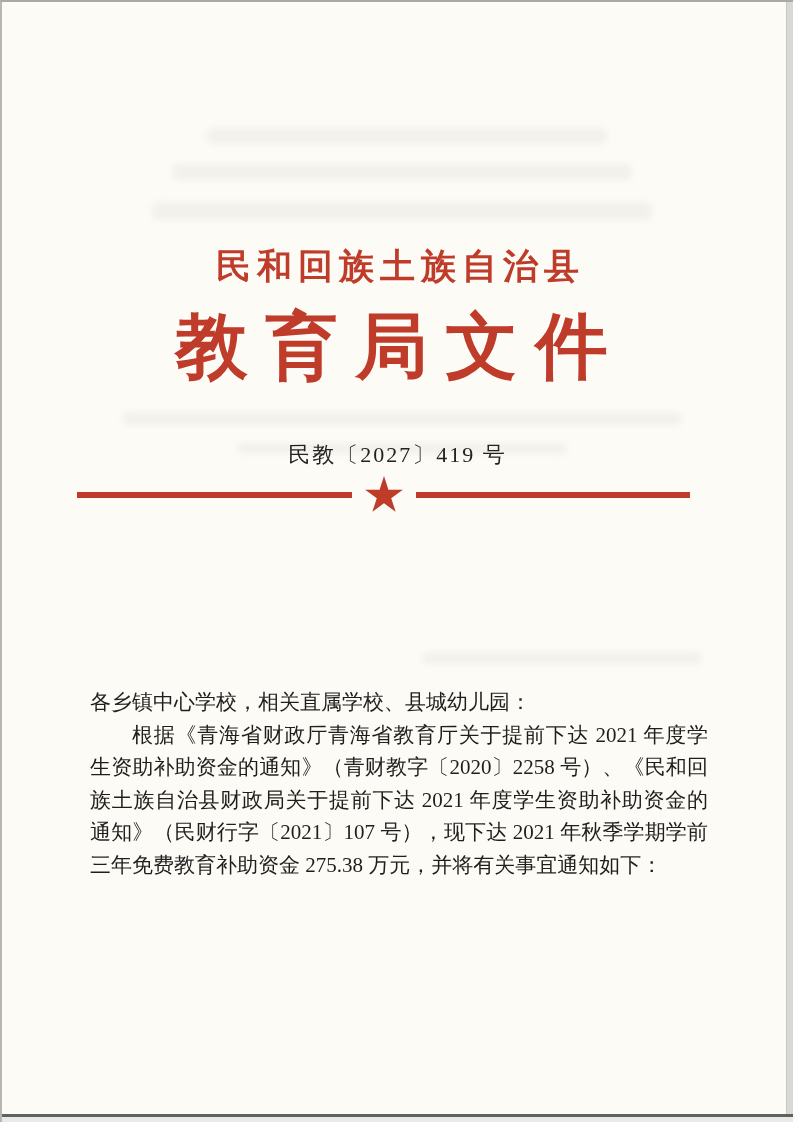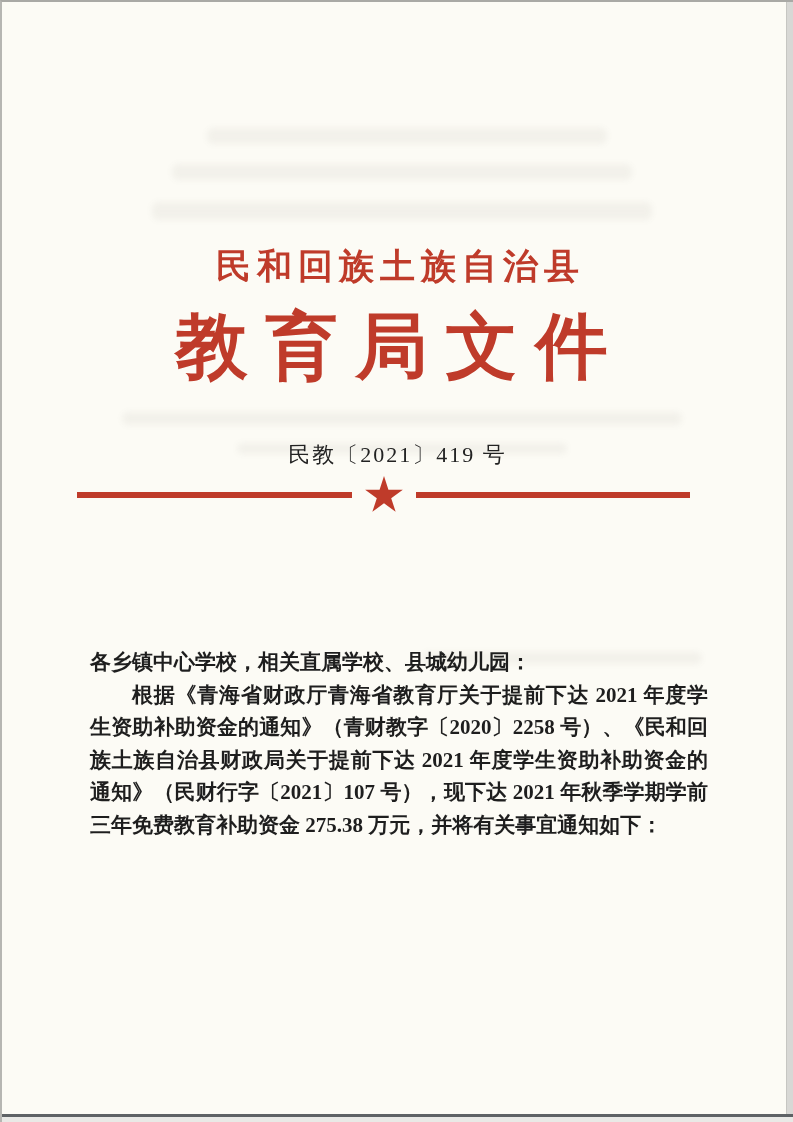--- a/index.html
+++ b/index.html
@@ -68,26 +68,25 @@
   .title{
     position:absolute;top:514px;left:0;width:100%;
     margin:0;
     text-align:center;
     font-size:29px;font-weight:bold;
     line-height:35px;
     letter-spacing:1px;
     color:#121212;
   }
   .body-text{
-    position:absolute;top:644px;left:88px;width:618px;
+    position:absolute;top:684px;left:88px;width:618px;
     font-size:21px;
     line-height:32.6px;
     text-align:justify;
     color:var(--ink);
-    font-weight:bold;
   }
   .body-text p{margin:0;}
   .body-text p.indent{text-indent:2em;}
 
   
   .right-edge{
     position:absolute;top:0;right:0;width:6px;height:100%;
     background:#d8d8d5;border-left:1px solid #c6c6c2;
   }
   .bottom-line{
@@ -108,21 +107,21 @@
   <div class="ghost g2"></div>
   <div class="ghost g3"></div>
   <div class="ghost g4"></div>
   <div class="ghost g5"></div>
   <div class="ghost g6"></div>
 
   <div class="org">民和回族土族自治县</div>
 
   <div class="docword">教育局文件</div>
 
-  <div class="docnum">民教〔2021〕419 号</div>
+  <div class="docnum">民教〔2027〕419 号</div>
 
   <div class="divider">
     <span class="seg"></span>
     <svg class="star" viewBox="0 0 100 96" aria-hidden="true">
       <polygon points="50,0 61.2,34.5 97.6,34.5 68.2,55.9 79.4,90.5 50,69.1 20.6,90.5 31.8,55.9 2.4,34.5 38.8,34.5" fill="#bf3b2a"></polygon>
     </svg>
     <span class="seg"></span>
   </div>
 
 

